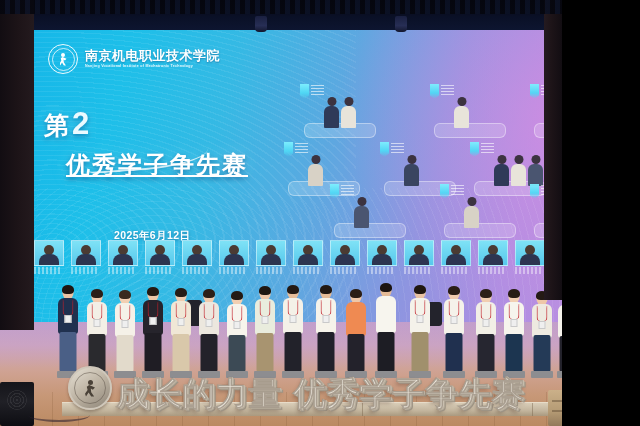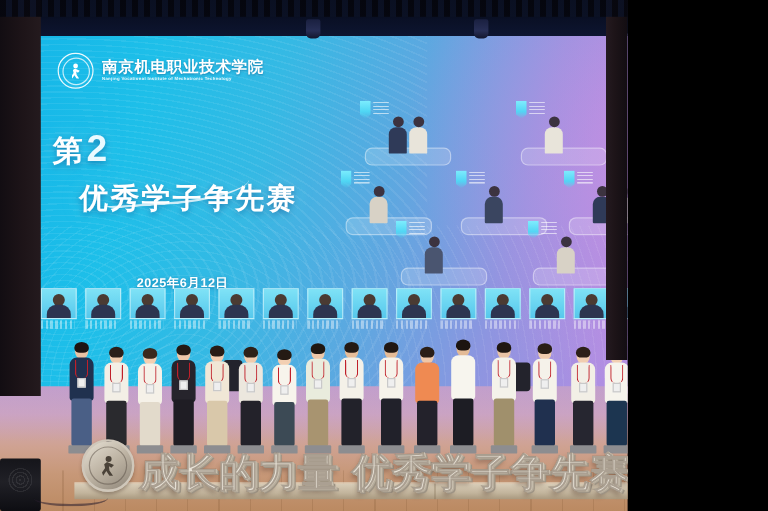--- a/index.html
+++ b/index.html
@@ -1,20 +1,21 @@
 <!DOCTYPE html>
 <html><head>
 <meta charset="utf-8">
 <style>
   html,body{margin:0;padding:0;background:#000;}
   body{font-family:"Liberation Sans",sans-serif;}
 
   .stage{
     position:relative;width:523px;height:426px;overflow:hidden;
     background:#0a0a14;
+    padding-left:39px;
   }
 
   
   .ceiling{
     position:absolute;left:0;top:0;width:640px;height:30px;
     background:linear-gradient(180deg,#05060e 0%,#0a1026 55%,#0d1530 100%);
     z-index:6;
   }
   .curtain-l{
     position:absolute;left:0;top:0;width:34px;height:330px;
@@ -113,20 +114,21 @@
     text-shadow:0 2px 5px rgba(0,70,130,.55), 0 0 16px rgba(160,235,255,.35);
   }
   .hl-num{
     font-size:31px;font-weight:800;margin:0 2px;
     color:#eafaff;
   }
   .hl-row2{
     margin-top:7px;margin-left:22px;
     font-size:24px;font-weight:800;color:#ffffff;letter-spacing:2px;
     text-shadow:0 2px 5px rgba(0,70,130,.55), 0 0 16px rgba(160,235,255,.35);
+    text-decoration:underline;
   }
   .swoosh{
     position:absolute;left:44px;top:36px;width:120px;height:26px;
     border-bottom:2.5px solid rgba(255,255,255,.9);
     border-radius:0 0 60% 10%;
     transform:rotate(-4deg);opacity:.85;
   }
   .date{
     position:absolute;left:88px;top:201px;
     font-size:10.5px;font-weight:700;color:#ffffff;letter-spacing:.4px;

